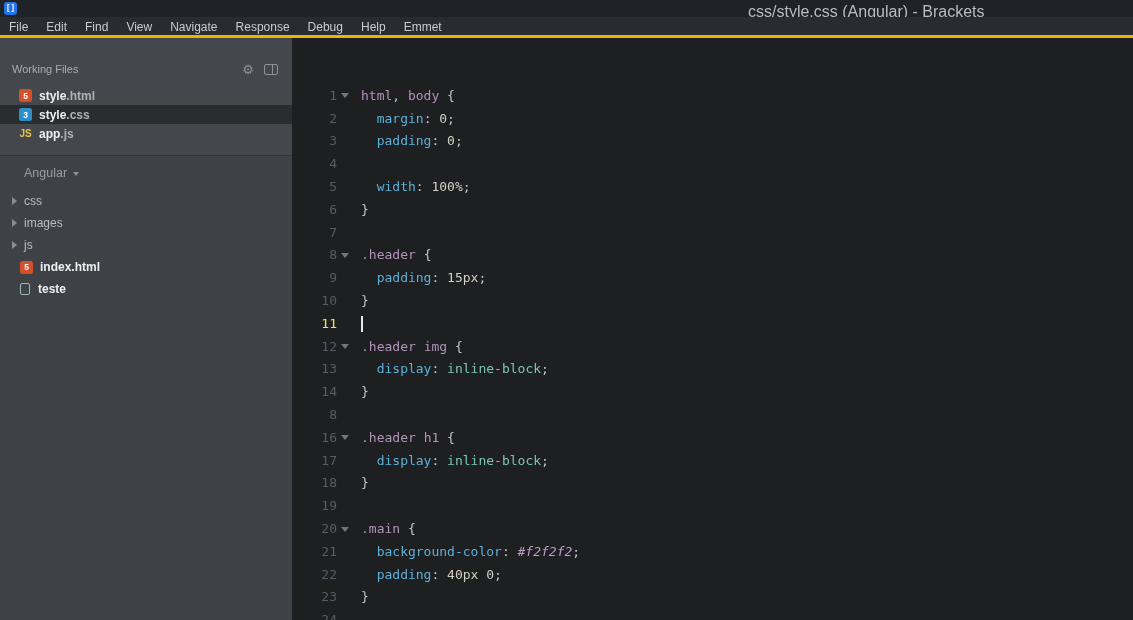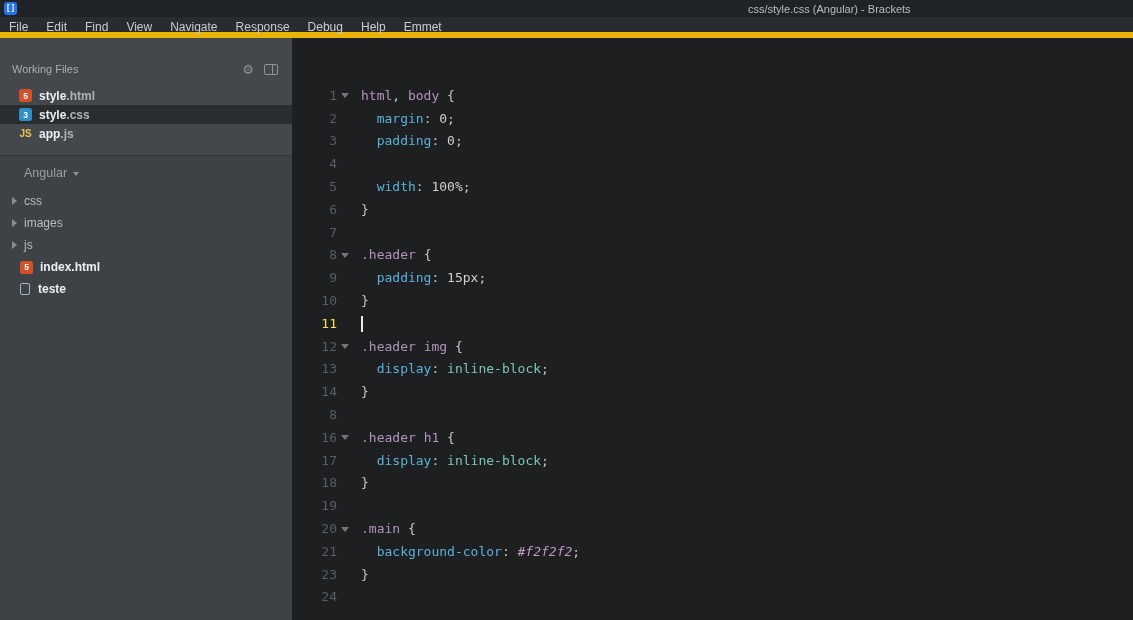--- a/index.html
+++ b/index.html
@@ -12,26 +12,26 @@
   }
 
   
   .titlebar { position:absolute; top:0; left:0; right:0; height:17px; background:#1f2226; z-index:5; }
   .app-icon {
     position:absolute; left:4px; top:2px; width:13px; height:13px;
     background:#2473e8; border-radius:3px; color:#fff;
     font-size:8px; font-weight:bold; line-height:13px; text-align:center;
     font-family:"DejaVu Sans Mono", monospace;
   }
-  .window-title { position:absolute; left:748px; top:3px; font-size:11px; color:#b9bdc2; white-space:nowrap; }
+  .window-title { position:absolute; left:748px; top:3px; font-size:16px; color:#b9bdc2; white-space:nowrap; }
 
   
   .menubar {
     position:absolute; top:17px; left:0; right:0; height:21px;
-    background:#282c31; border-bottom:6px solid #eab308;
+    background:#282c31; border-bottom:3px solid #eab308;
     display:flex; align-items:stretch; padding-left:0; z-index:5;
   }
   .menu-item { font-size:12px; color:#c9ccd0; padding:0 9px; line-height:20px; cursor:default; }
 
   
   .sidebar { position:absolute; top:38px; left:0; width:292px; bottom:0; background:#3e4247; }
   .wf-section { background:#44484d; padding-top:20px; padding-bottom:12px; border-bottom:1px solid #313438; }
   .wf-header { height:22px; margin-bottom:6px; display:flex; align-items:center; padding:0 14px 0 12px; }
   .wf-title { font-size:11px; color:#a9adb3; flex:1; }
   .wf-icons { display:flex; align-items:center; gap:10px; }
@@ -274,20 +274,25 @@
           <span class="tri"></span>
         </span>
         <span class="code"><span class="tok-sel">.main</span><span class="tok-pln"> </span><span class="tok-pun">{</span></span>
       </div>
       <div class="code-line">
         <span class="ln">21</span>
         <span class="fold"></span>
         <span class="code"><span class="tok-pln">  </span><span class="tok-prop">background-color</span><span class="tok-pun">:</span><span class="tok-pln"> </span><span class="tok-hex">#f2f2f2</span><span class="tok-pun">;</span></span>
       </div>
       <div class="code-line">
+        <span class="ln">22</span>
+        <span class="fold"></span>
+        <span class="code"><span class="tok-pln">  </span><span class="tok-prop">padding</span><span class="tok-pun">:</span><span class="tok-pln"> </span><span class="tok-num">40px</span><span class="tok-pln"> </span><span class="tok-num">0</span><span class="tok-pun">;</span></span>
+      </div>
+      <div class="code-line">
         <span class="ln">23</span>
         <span class="fold"></span>
         <span class="code"><span class="tok-pun">}</span></span>
       </div>
       <div class="code-line">
         <span class="ln">24</span>
         <span class="fold"></span>
         <span class="code"></span>
       </div>
     </div>

